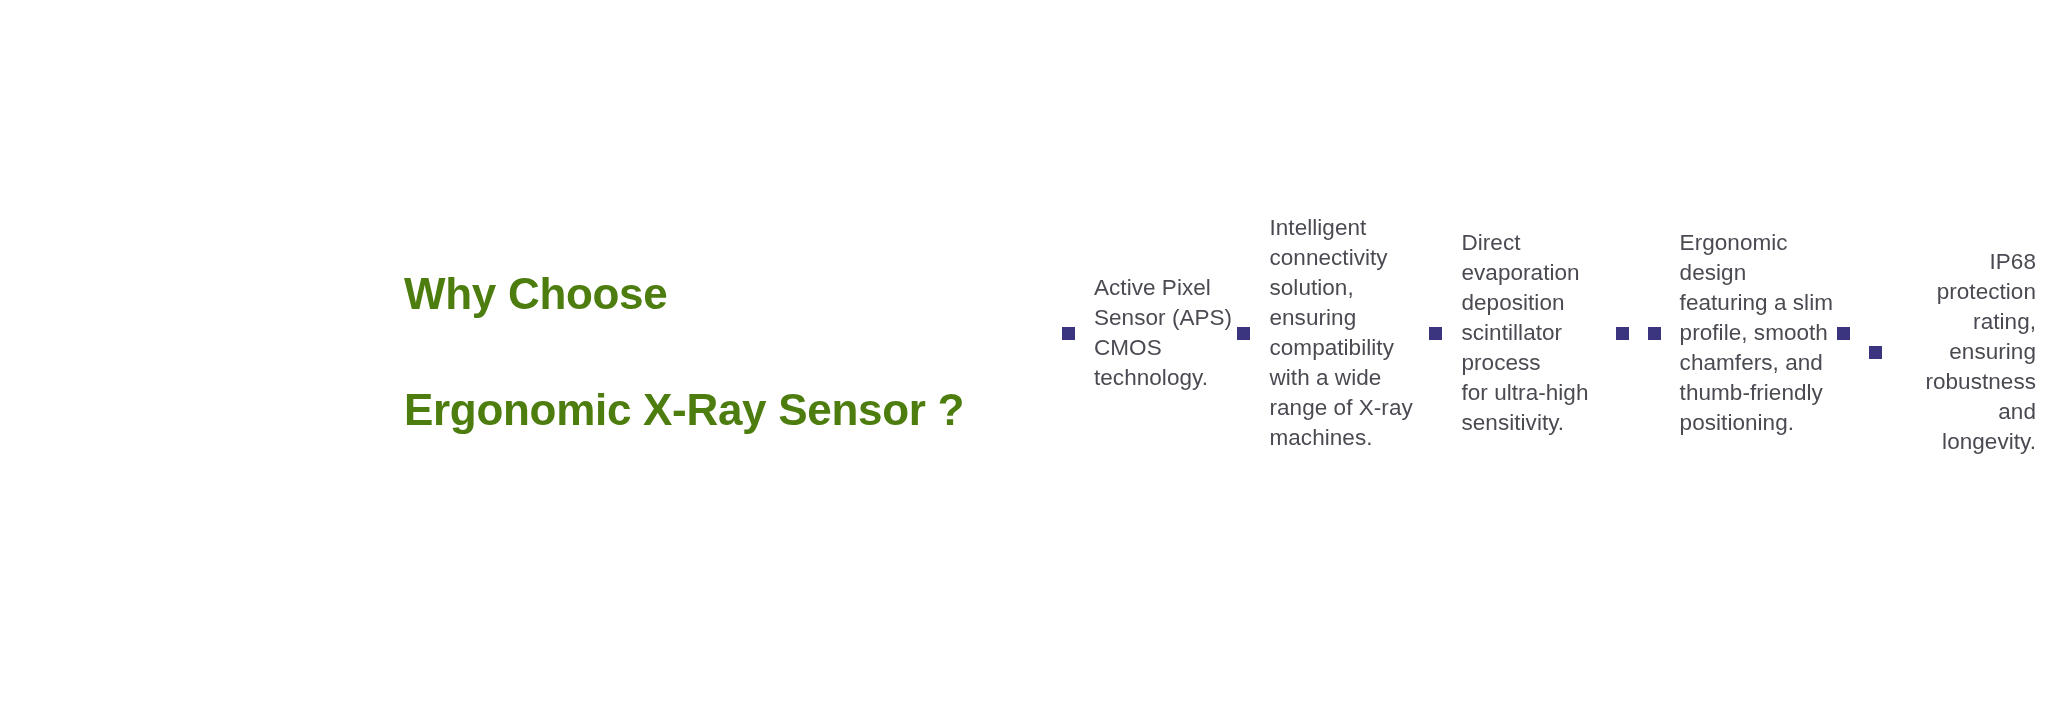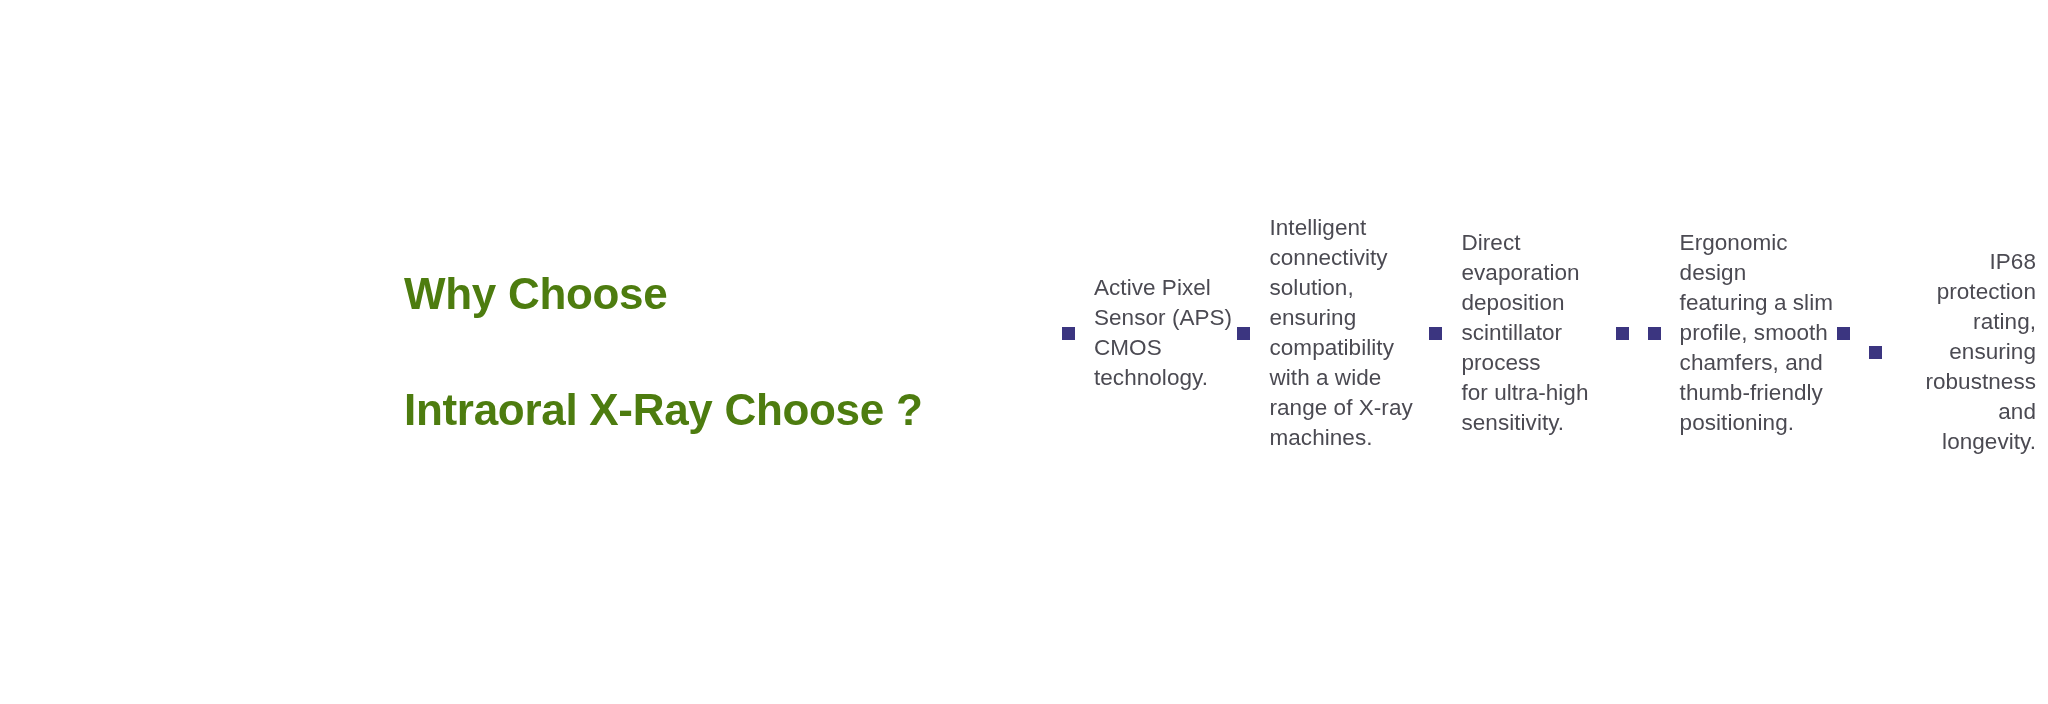--- a/index.html
+++ b/index.html
@@ -108,21 +108,21 @@
   }
 </style>
 </head>
 <body>
 
 <div class="slide">
 
   <div class="heading-col">
     <h1 class="page-title">
       <span class="title-line">Why Choose</span>
-      <span class="title-line">Intraoral X-Ray Choose ?</span>
+      <span class="title-line">Ergonomic X-Ray Sensor ?</span>
     </h1>
   </div>
 
   <div class="features-col">
     <ul class="feature-list">
 
       <li class="feature-item">
         <span class="bullet-marker"></span>
         <span class="feature-text">Active Pixel Sensor (APS) CMOS technology.</span>
       </li>

